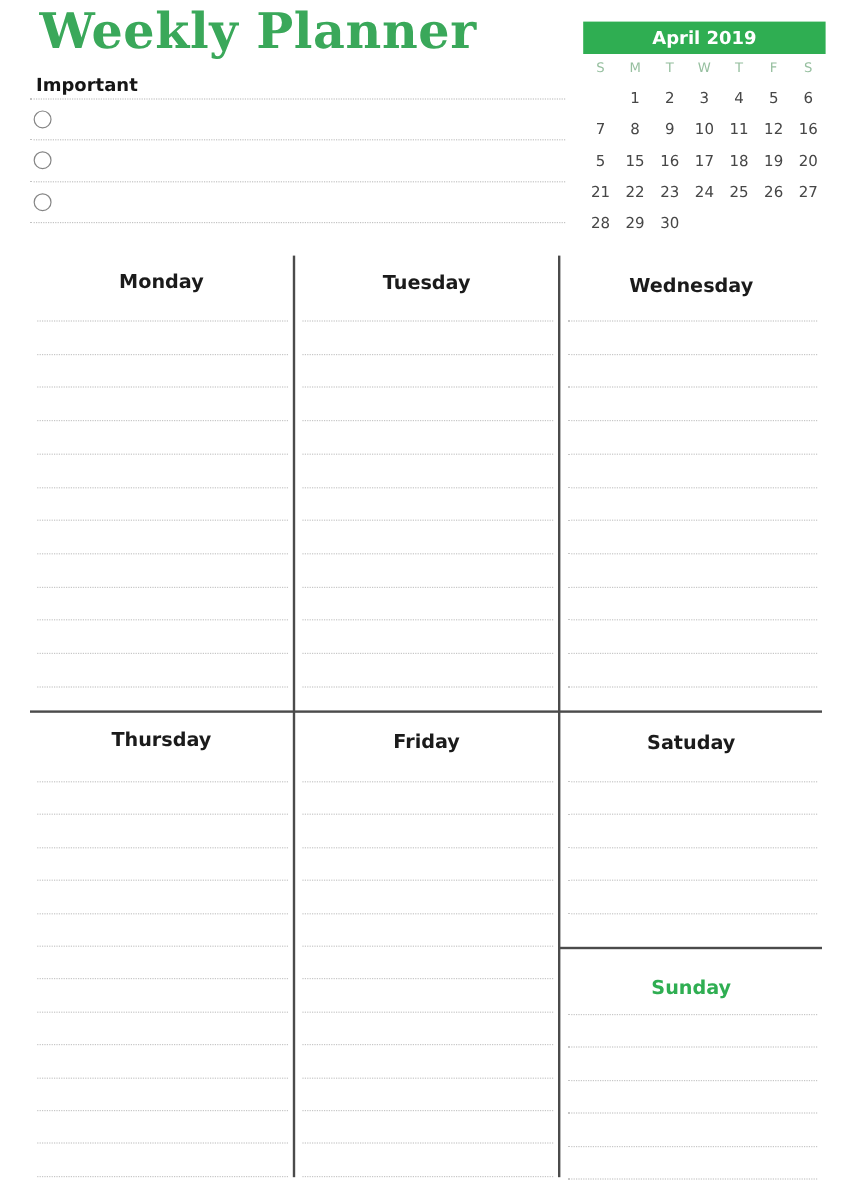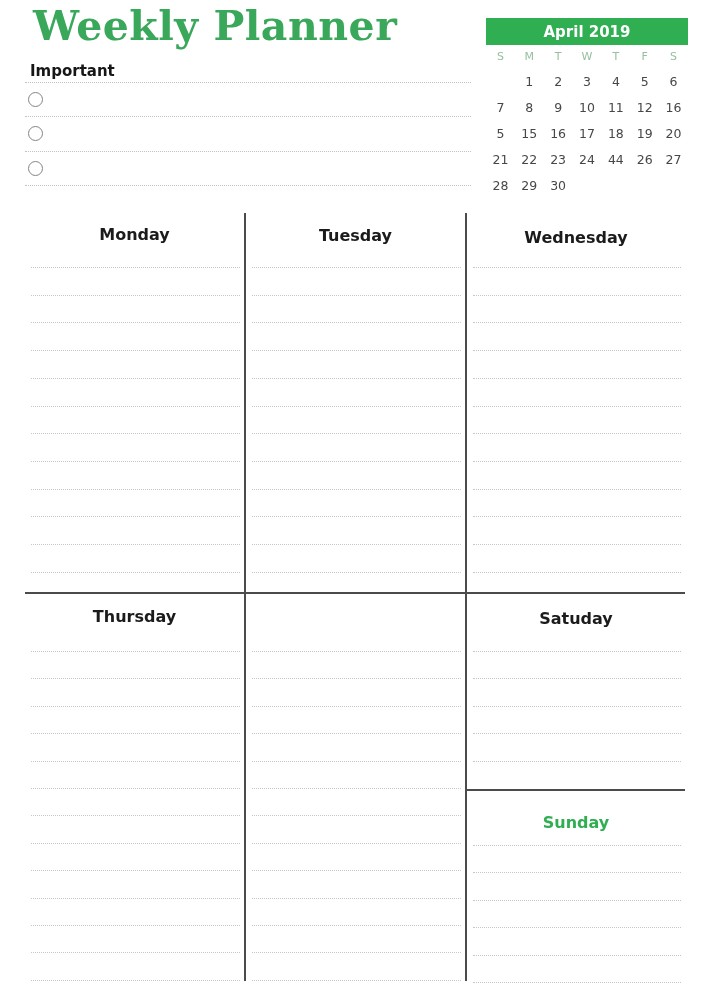--- a/index.html
+++ b/index.html
@@ -91,21 +91,21 @@
       <div class="cal-cell">15</div>
       <div class="cal-cell">16</div>
       <div class="cal-cell">17</div>
       <div class="cal-cell">18</div>
       <div class="cal-cell">19</div>
       <div class="cal-cell">20</div>
       <div class="cal-cell">21</div>
       <div class="cal-cell">22</div>
       <div class="cal-cell">23</div>
       <div class="cal-cell">24</div>
-      <div class="cal-cell">44</div>
+      <div class="cal-cell">25</div>
       <div class="cal-cell">26</div>
       <div class="cal-cell">27</div>
       <div class="cal-cell">28</div>
       <div class="cal-cell">29</div>
       <div class="cal-cell">30</div>
       <div class="cal-cell"></div>
       <div class="cal-cell"></div>
       <div class="cal-cell"></div>
       <div class="cal-cell"></div>
     </div>
@@ -183,20 +183,21 @@
     <div class="rule" style="top: 195px;"></div>
     <div class="rule" style="top: 222.4px;"></div>
     <div class="rule" style="top: 249.8px;"></div>
     <div class="rule" style="top: 277.2px;"></div>
     <div class="rule" style="top: 304.6px;"></div>
     <div class="rule" style="top: 332px;"></div>
     <div class="rule" style="top: 359.4px;"></div>
     <div class="rule" style="top: 386.8px;"></div>
   </div>
 <div class="col" style="left:246px;top:593px;width:219px;height:392px">
+  <div class="day-header" style="margin-top:15px">Friday</div>
 <div class="rule" style="top: 58px;"></div>
     <div class="rule" style="top: 85.4px;"></div>
     <div class="rule" style="top: 112.8px;"></div>
     <div class="rule" style="top: 140.2px;"></div>
     <div class="rule" style="top: 167.6px;"></div>
     <div class="rule" style="top: 195px;"></div>
     <div class="rule" style="top: 222.4px;"></div>
     <div class="rule" style="top: 249.8px;"></div>
     <div class="rule" style="top: 277.2px;"></div>
     <div class="rule" style="top: 304.6px;"></div>

